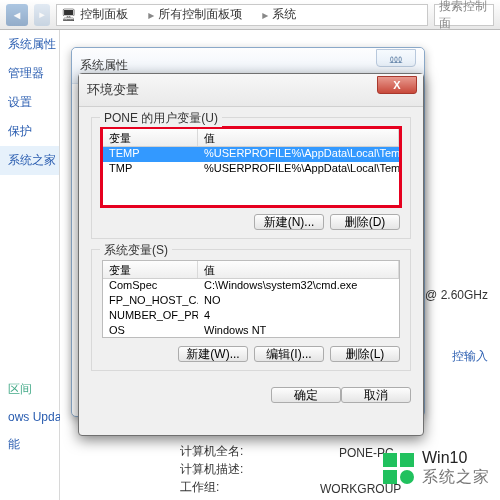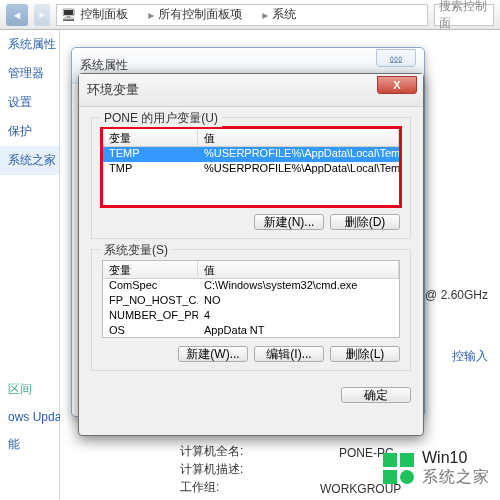--- a/index.html
+++ b/index.html
@@ -161,33 +161,34 @@
         <div class="row">
             <div class="col-name">FP_NO_HOST_C...</div>
             <div class="col-val">NO</div>
           </div>
         <div class="row">
             <div class="col-name">NUMBER_OF_PR...</div>
             <div class="col-val">4</div>
           </div>
         <div class="row">
             <div class="col-name">OS</div>
-            <div class="col-val">AppData NT</div>
+            <div class="col-val">Windows NT</div>
           </div>
       </div>
     </div>
     <div class="btnrow">
       <div class="winbtn">新建(W)...</div>
       <div class="winbtn">编辑(I)...</div>
       <div class="winbtn">删除(L)</div>
     </div>
   </div>
 
   <div class="bottomrow">
     <div class="winbtn">确定</div>
+    <div class="winbtn">取消</div>
   </div>
 </div>
 
 <div class="watermark">
   <div class="wm-logo">
       <span></span>
       <span></span>
       <span></span>
       <span></span>
     </div>

